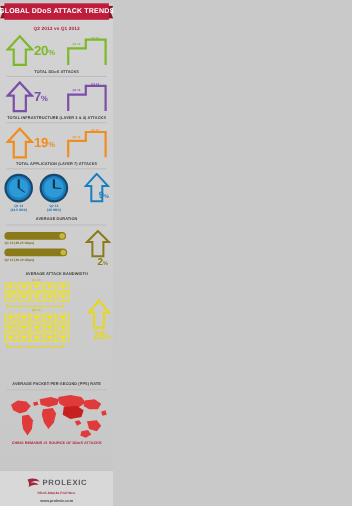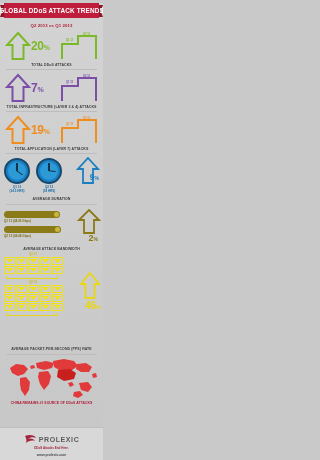--- a/index.html
+++ b/index.html
@@ -378,21 +378,21 @@
       <div class="pkt"></div>
       <div class="pkt"></div>
     </div>
     <div class="brace" style="top:61px"></div>
 
     <div class="pkt-arrow">
       <svg viewBox="0 0 22 28">
           <path d="M11 1 L20 12 L15.5 12 L15.5 26 L6.5 26 L6.5 12 L2 12 Z" fill="none" stroke="#e8d713" stroke-width="1.8"></path>
         </svg>
     </div>
-    <div class="pkt-pct"><span>46</span><span class="sm">%</span></div>
+    <div class="pkt-pct"><span>26</span><span class="sm">%</span></div>
     <div class="caption" style="position:absolute;bottom:1px;width:100%">AVERAGE PACKET-PER-SECOND (PPS) RATE</div>
   </div>
   <div class="divider"></div>
 
   <div class="mapsec">
     <svg width="92" height="44" viewBox="0 0 92 44">
       <g fill="#e03a3a">
         <path d="M4 12 L10 8 L18 9 L22 13 L18 18 L12 20 L6 17 Z"></path>
         <path d="M14 22 L20 21 L24 26 L23 34 L19 40 L15 34 L14 28 Z"></path>
         <path d="M30 7 L40 5 L48 7 L46 12 L38 14 L31 12 Z"></path>

